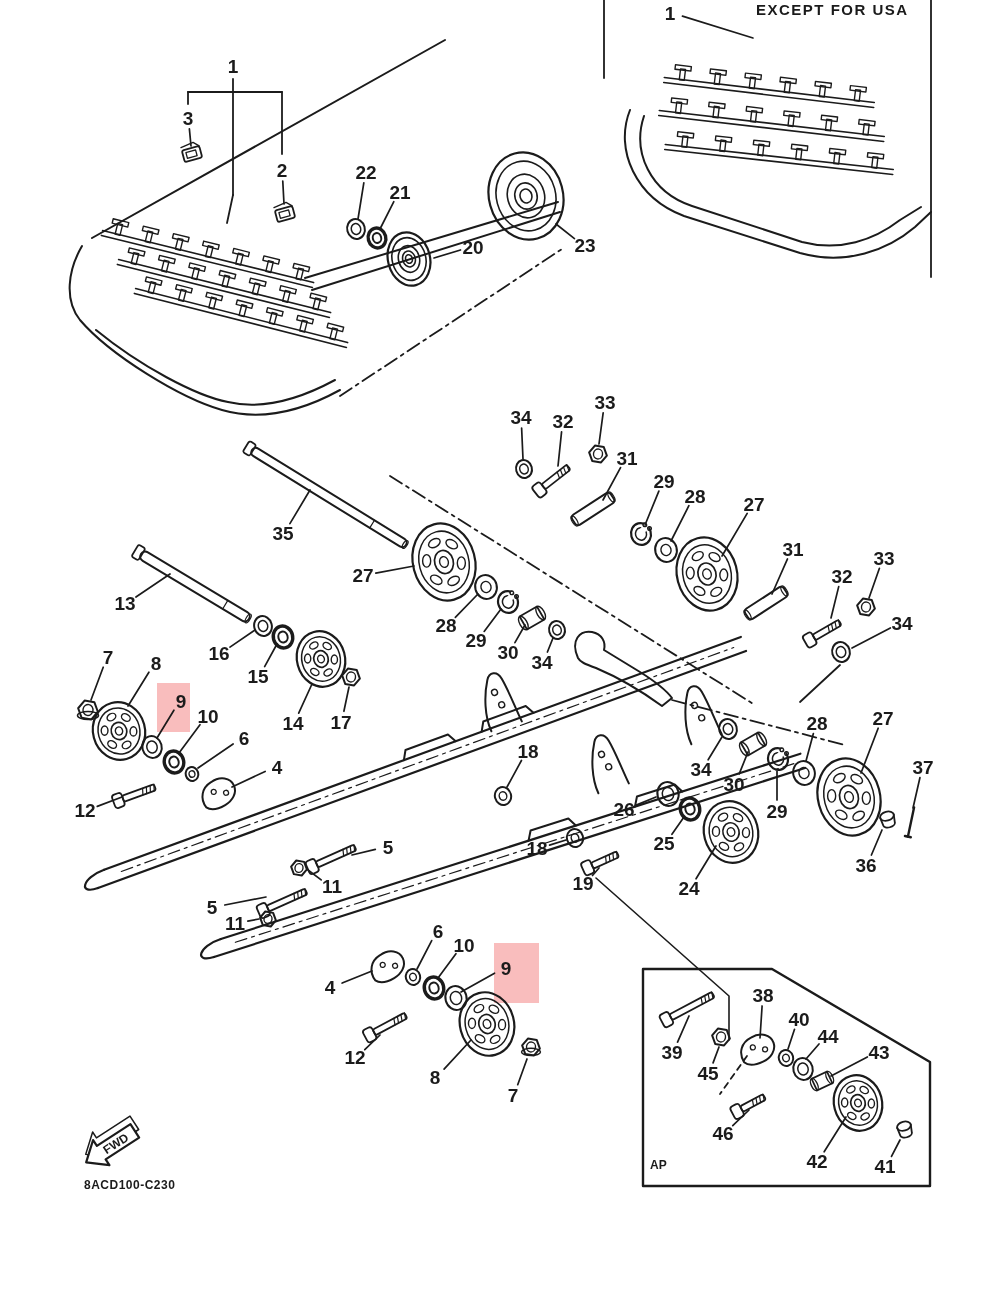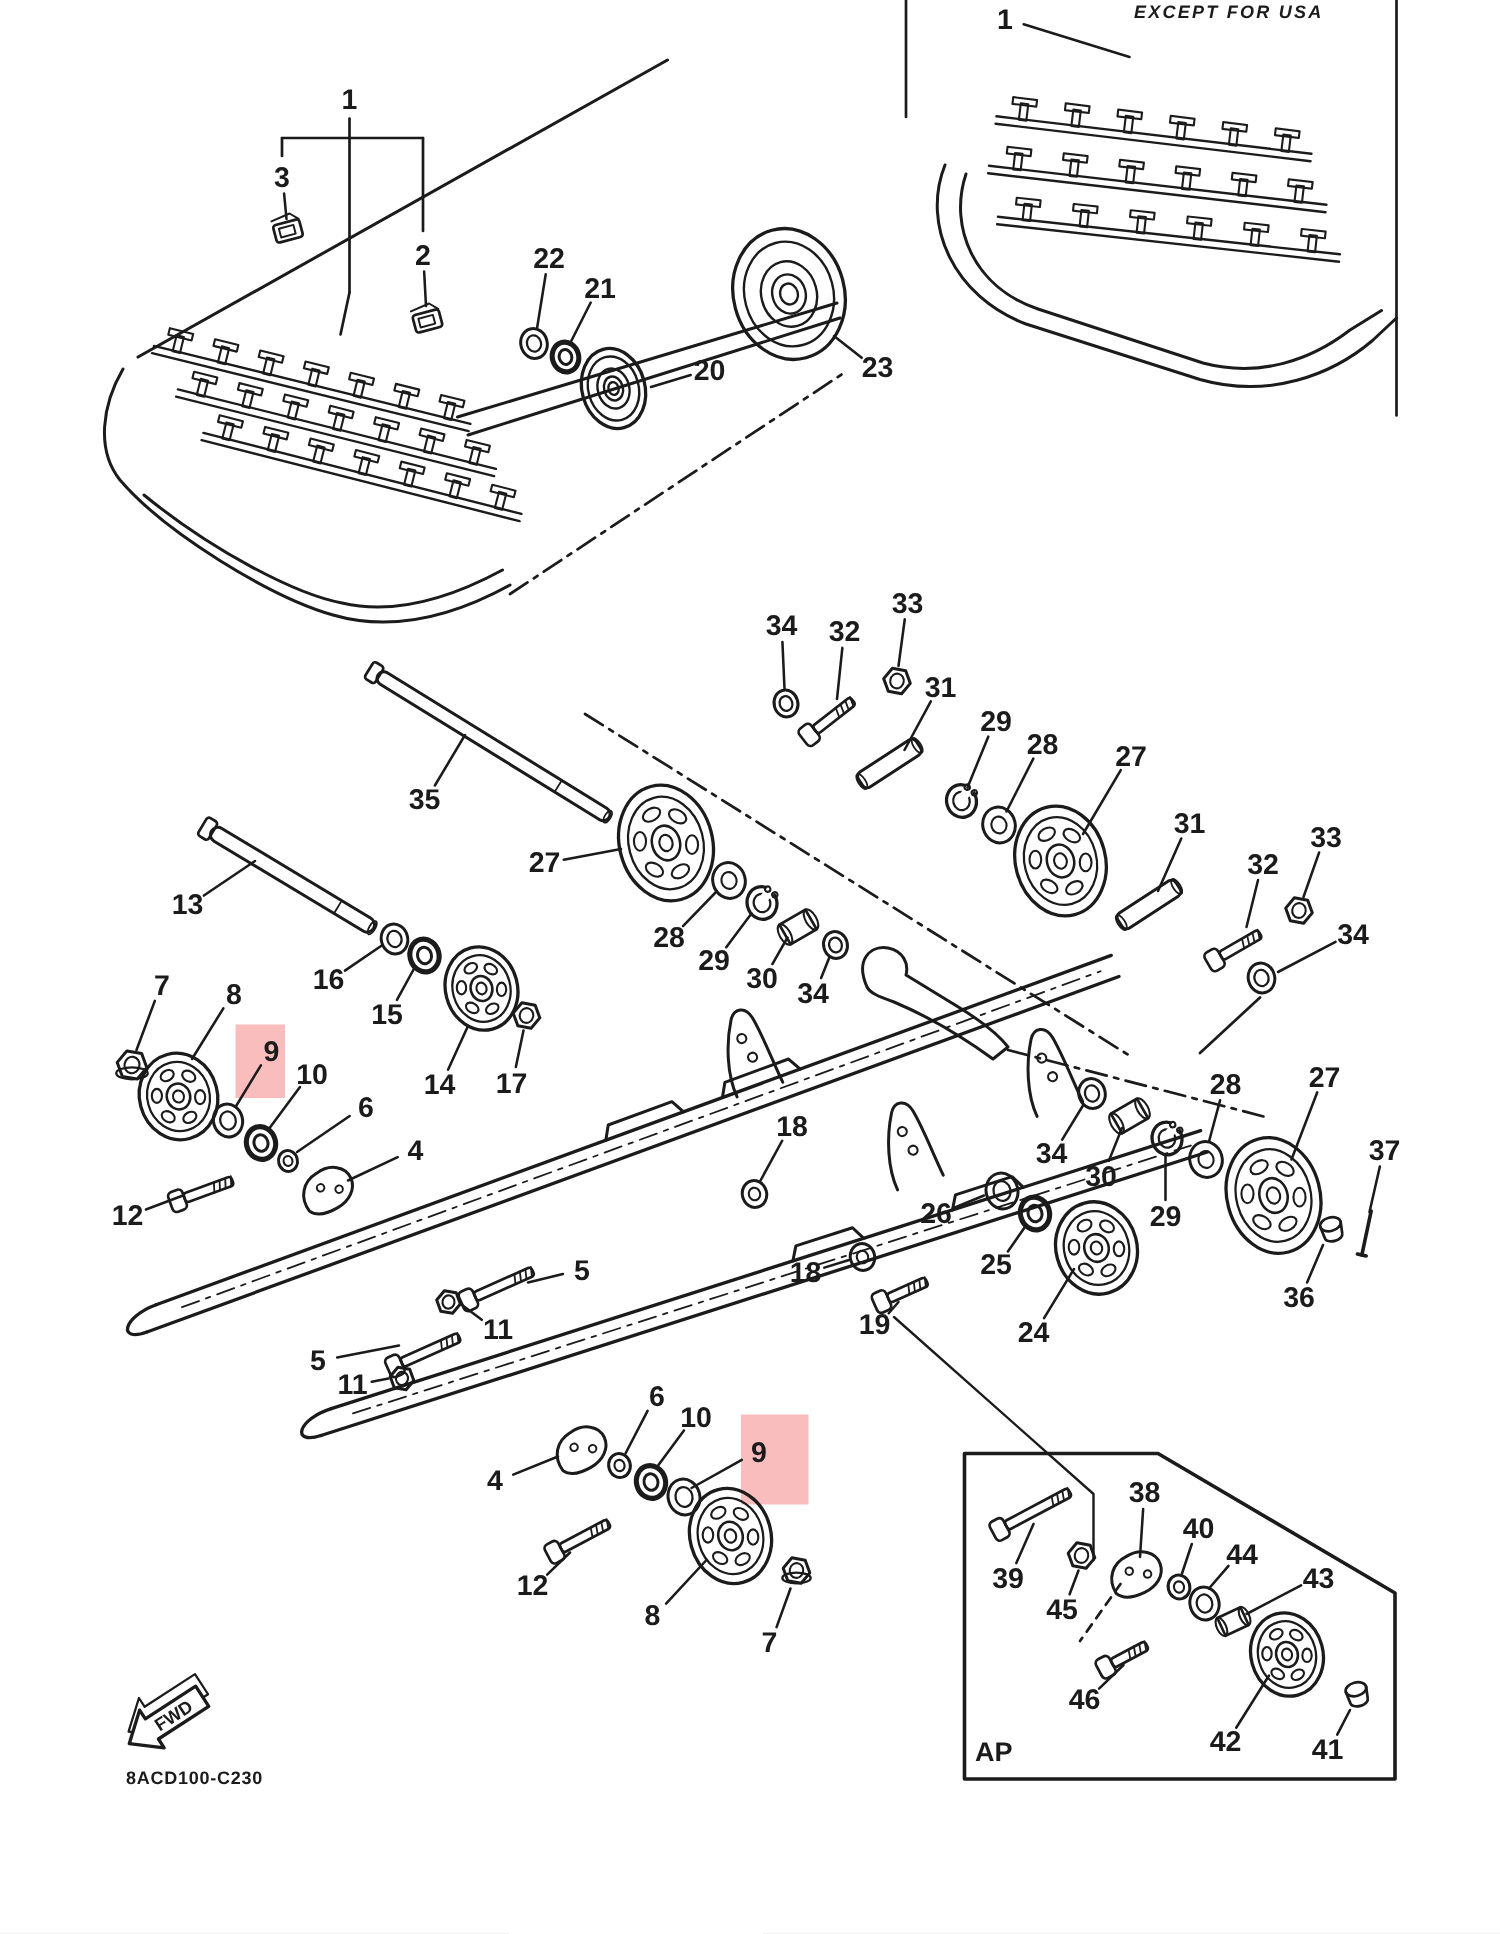--- a/index.html
+++ b/index.html
@@ -1,22 +1,22 @@
 <!DOCTYPE html>
 <html><head>
 <meta charset="utf-8">
 <style>
   html,body{margin:0;padding:0;background:#e8e8e8;}
   #stage{position:relative;width:1000px;height:1289px;background:#ffffff;overflow:hidden;
          font-family:"Liberation Sans","DejaVu Sans",sans-serif;}
   #art{position:absolute;left:0;top:0;}
   .ovl{position:absolute;color:#1b1b1b;white-space:nowrap;}
-  .ovl.usa{left:756px;top:1px;font-size:12px;font-weight:bold;letter-spacing:1.5px;font-style:italic;}
+  .ovl.usa{left:756px;top:1px;font-size:15px;font-weight:bold;letter-spacing:1.5px;}
   .ovl.code{left:84px;top:1178px;font-size:12px;font-weight:bold;letter-spacing:.5px;}
-  .ovl.ap{left:650px;top:1158px;font-size:18px;font-weight:bold;}
+  .ovl.ap{left:650px;top:1158px;font-size:12px;font-weight:bold;}
   text{font-family:"Liberation Sans","DejaVu Sans",sans-serif;}
 </style>
 </head>
 <body>
 
 <div id="stage">
   <svg id="art" width="1000" height="1289" viewBox="0 0 1000 1289">
       <rect x="157" y="683" width="33" height="49" fill="#f9bdbd"></rect>
       <rect x="494" y="943" width="45" height="60" fill="#f9bdbd"></rect>
       <path d="M82,246 C68,270 64,300 80,320 C110,355 180,398 222,410 C260,421 300,412 340,390" fill="none" stroke="#1b1b1b" stroke-width="2" stroke-linecap="round" stroke-linejoin="round"></path>

